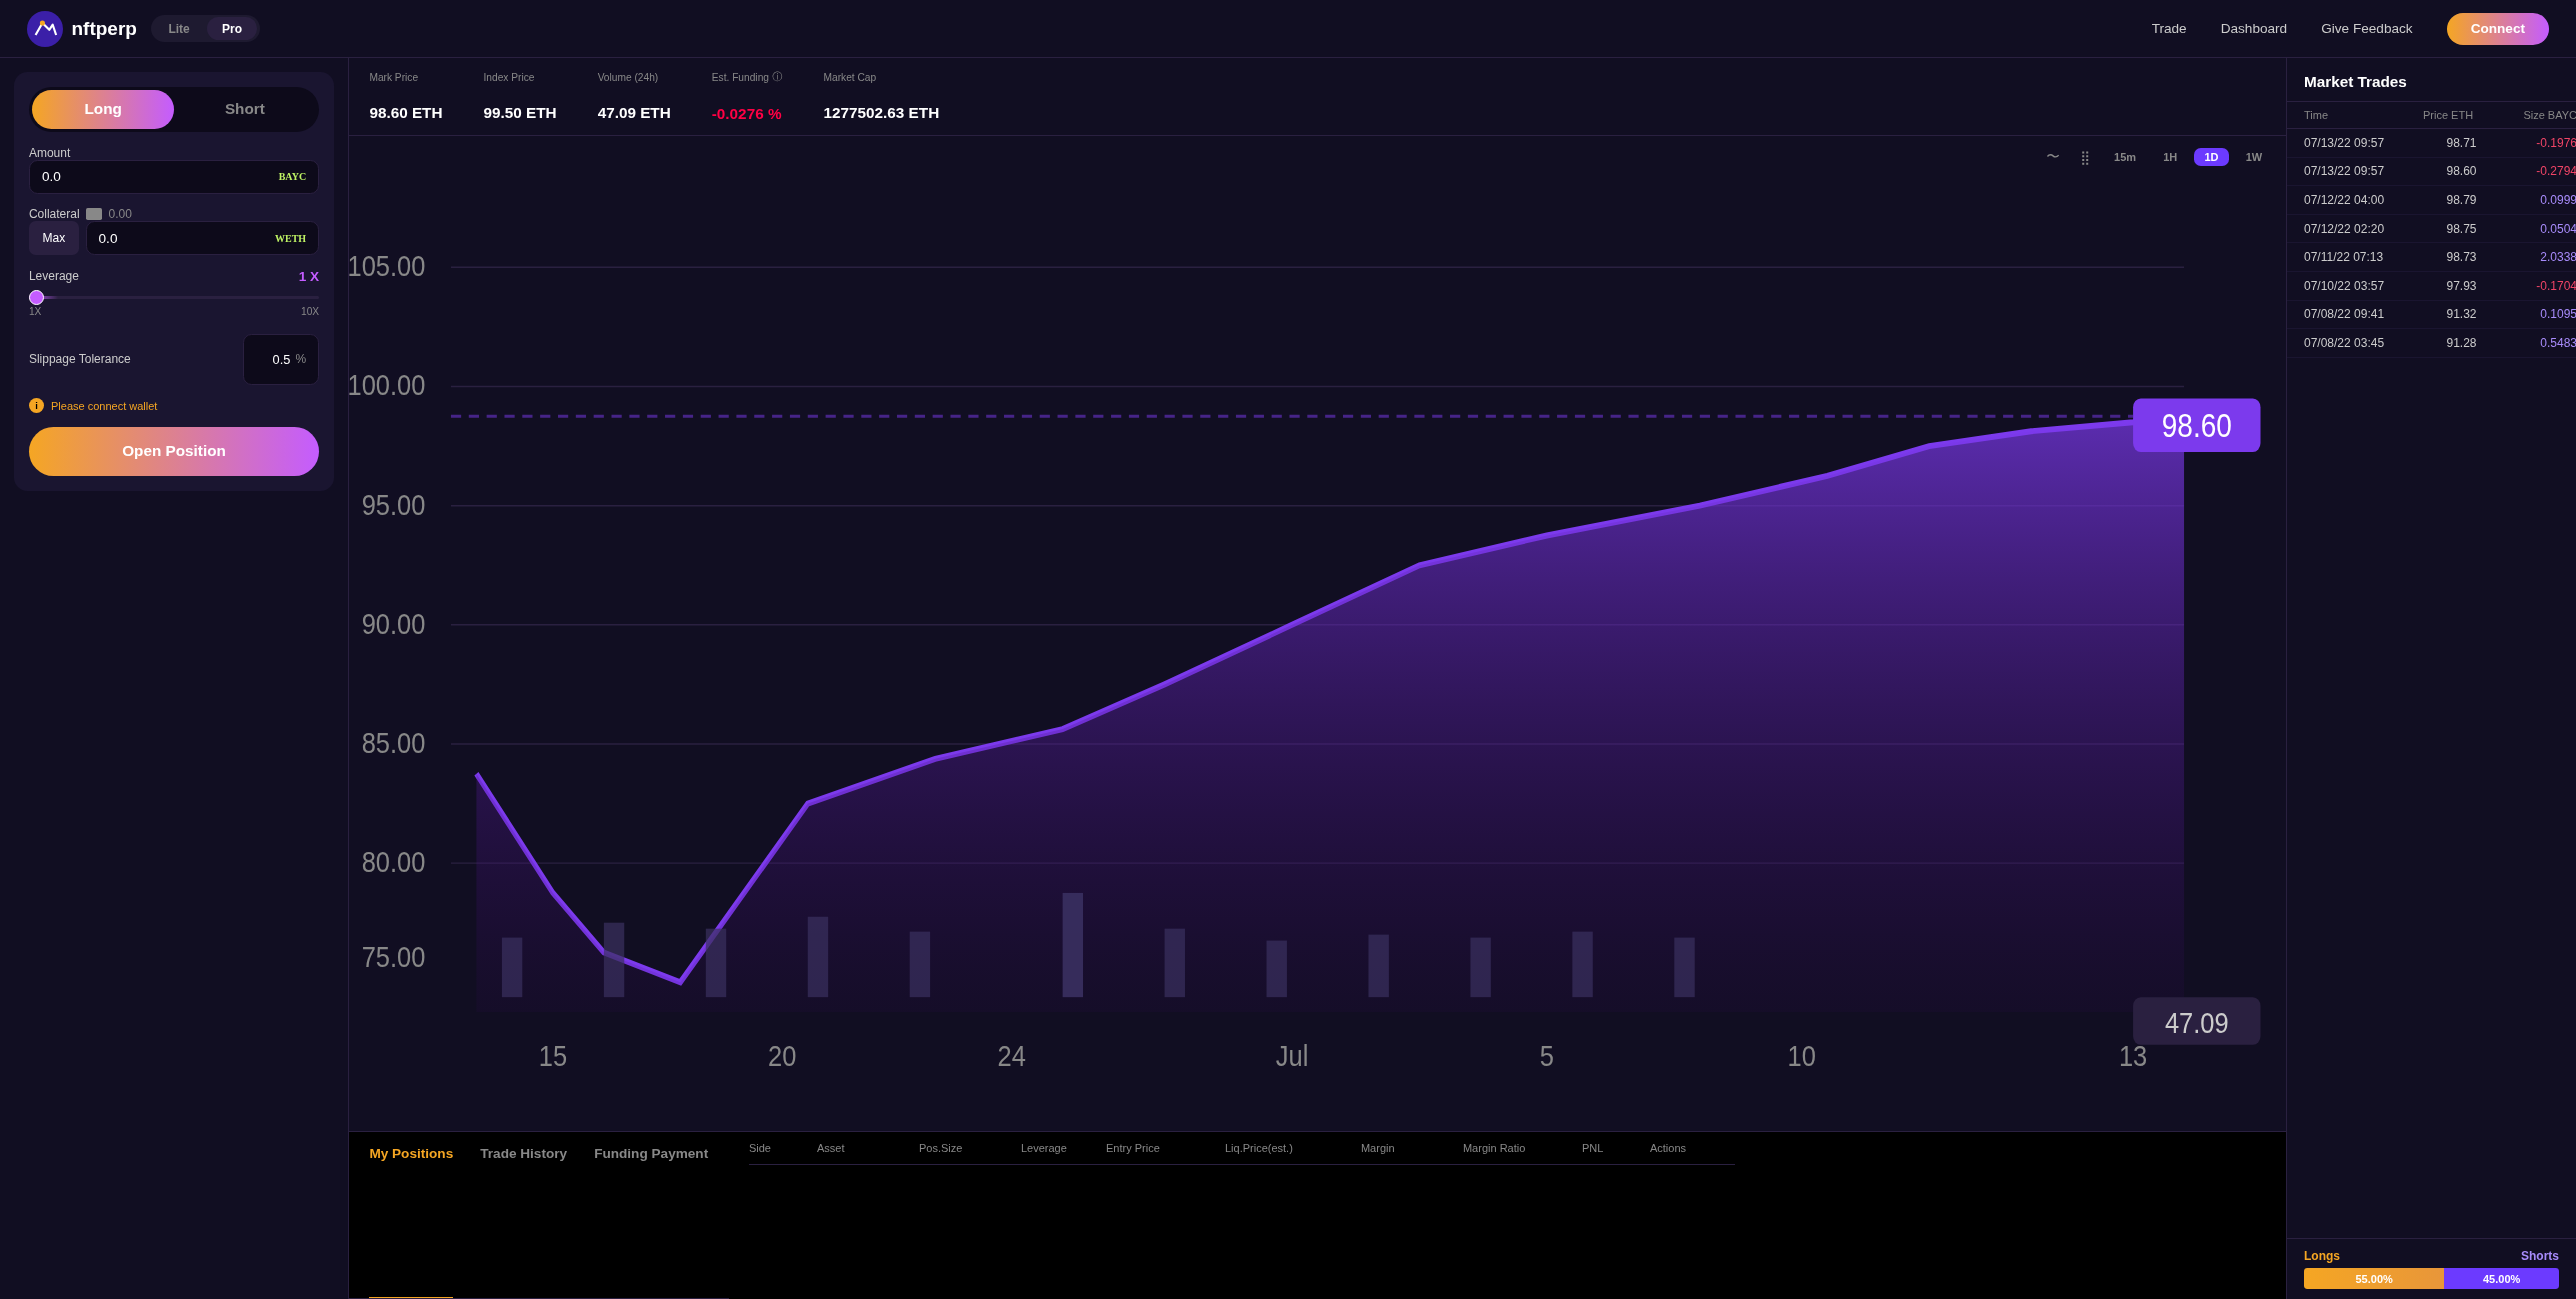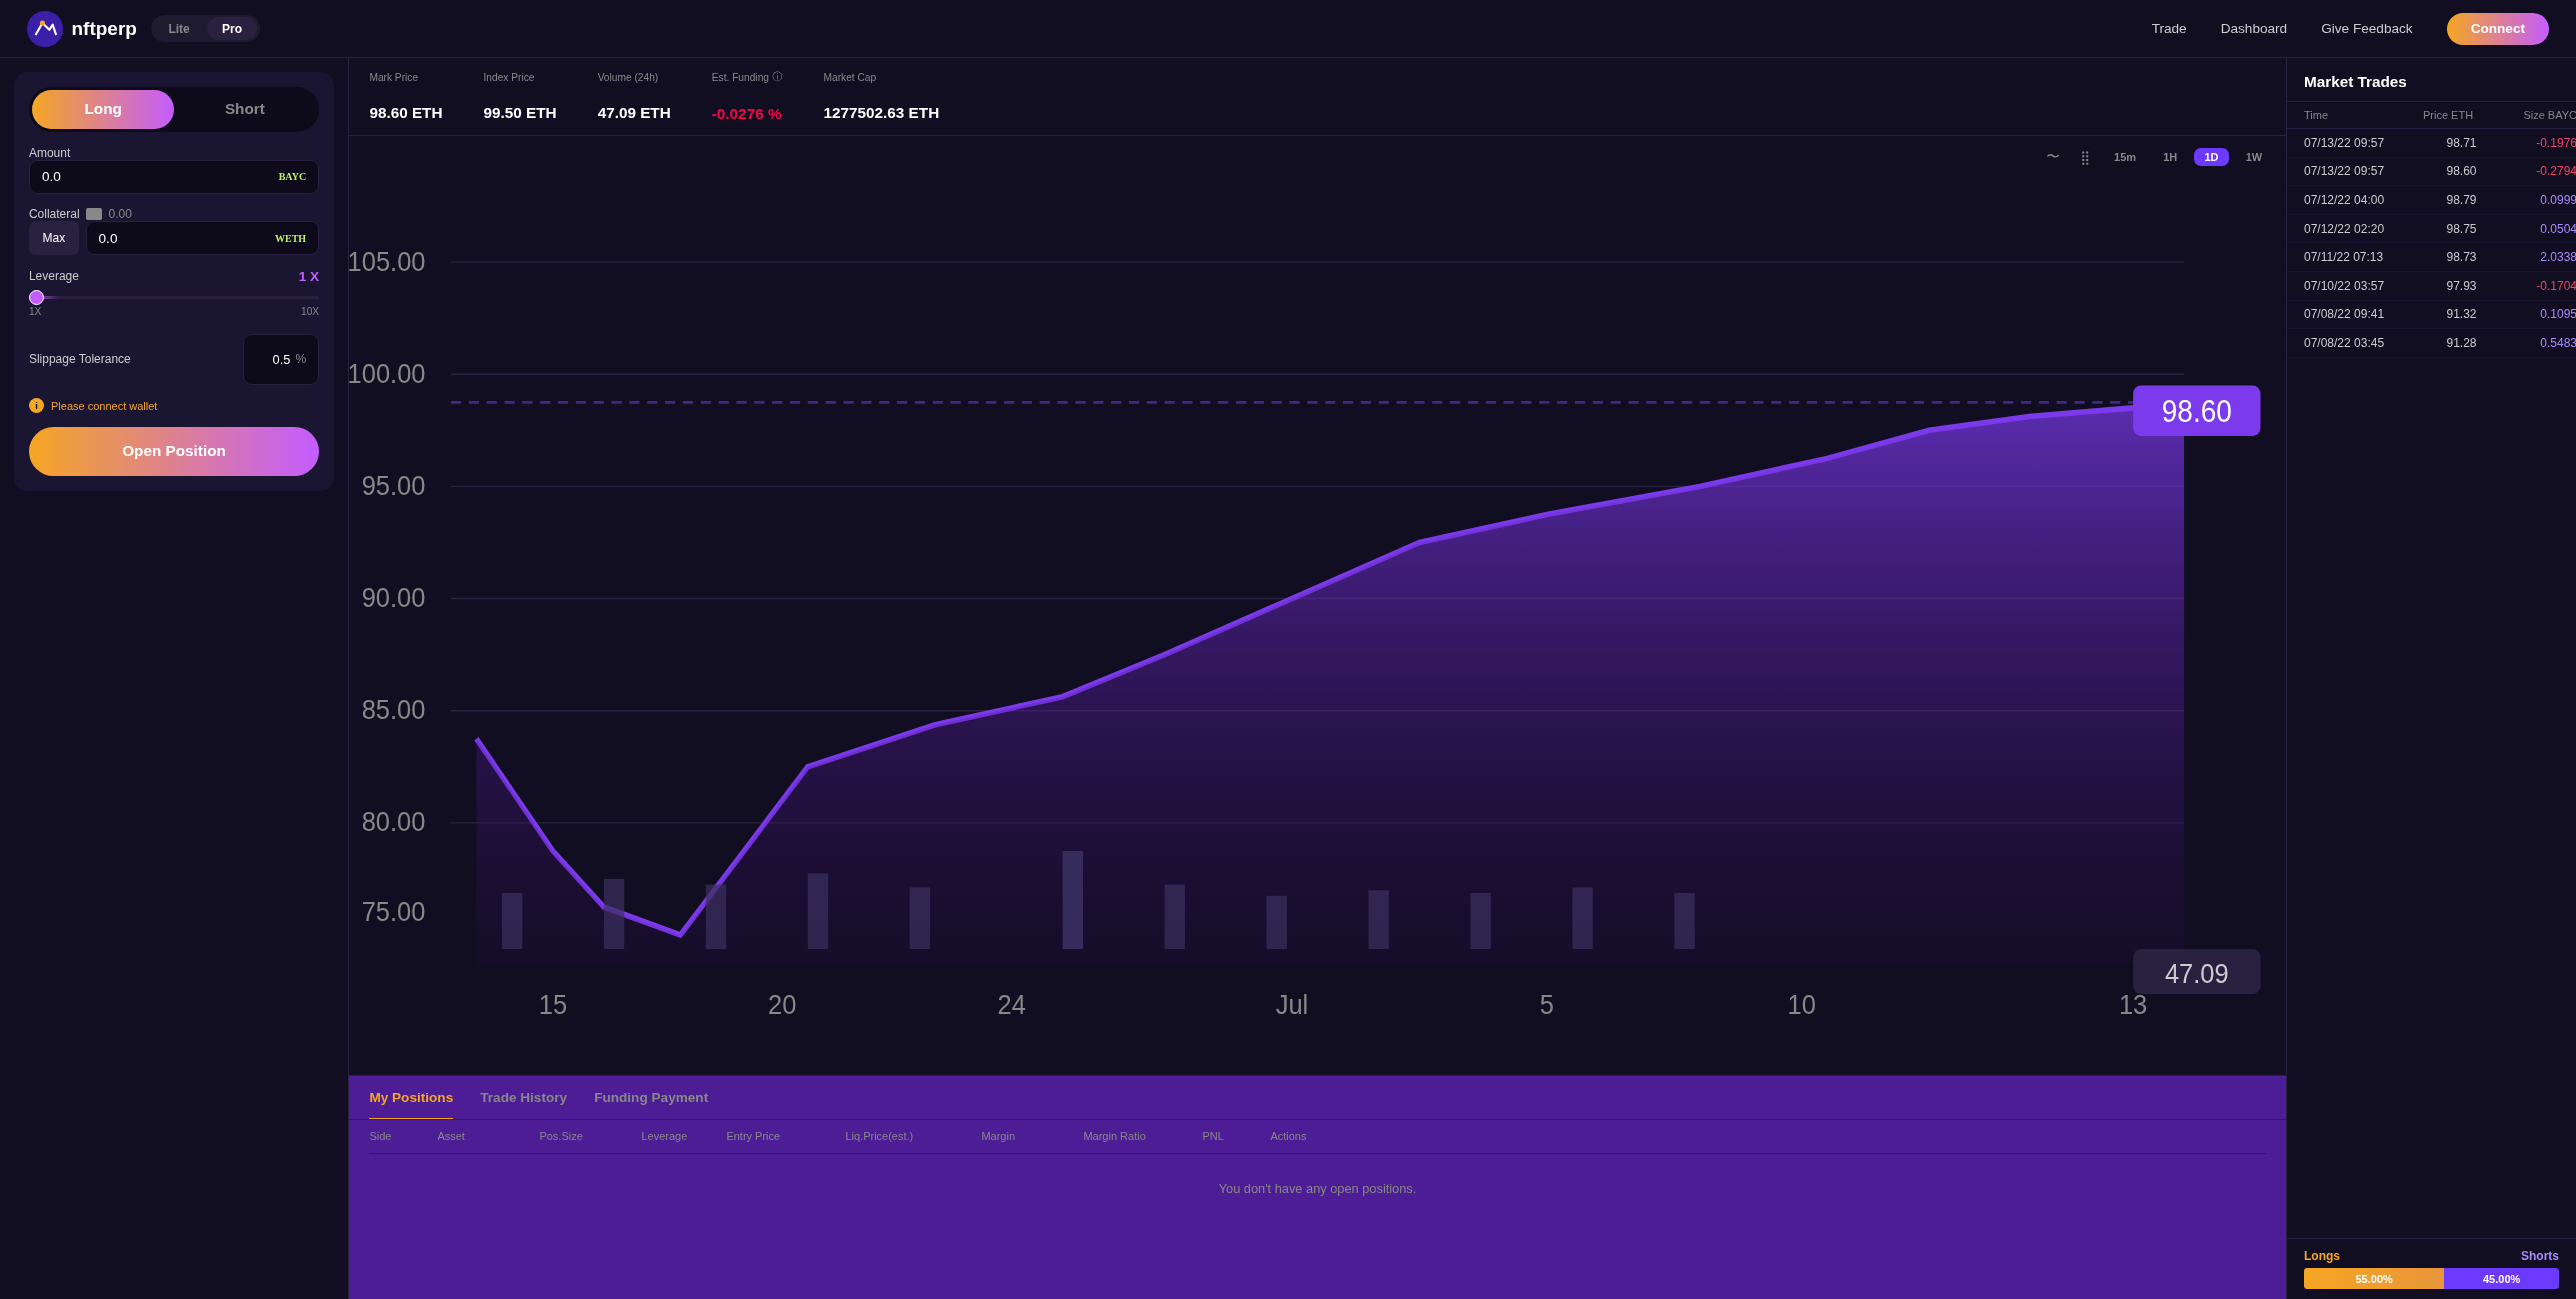--- a/index.html
+++ b/index.html
@@ -395,25 +395,25 @@
       color: #fff;
     }
 
     .chart-svg-wrap {
       flex: 1;
       position: relative;
     }
 
     
     .bottom-section {
-      background: #4c1d95;
+      background: #000000;
       border-top: 0.9px solid #2a2040;
-      height: 224px;
-      display: flex;
-      flex-direction: column;
+      height: 168px;
+      display: flex;
+      flex-direction: row;
     }
     .bottom-tabs {
       display: flex;
       padding: 0 20.4px;
       gap: 27px;
       border-bottom: 0.9px solid #2a2040;
     }
     .bottom-tab {
       padding: 13.6px 0;
       font-size: 13.6px;
@@ -733,21 +733,20 @@
           <span class="th">Asset</span>
           <span class="th">Pos.Size</span>
           <span class="th">Leverage</span>
           <span class="th">Entry Price</span>
           <span class="th">Liq.Price(est.)</span>
           <span class="th">Margin</span>
           <span class="th">Margin Ratio</span>
           <span class="th">PNL</span>
           <span class="th">Actions</span>
         </div>
-        <div class="empty-msg">You don't have any open positions.</div>
       </div>
     </div>
   </div>
 
   <div class="right-panel">
     <div class="market-trades-header">Market Trades</div>
     <div class="trades-columns">
       <span class="tc">Time</span>
       <span class="tc">Price ETH</span>
       <span class="tc">Size BAYC</span>

